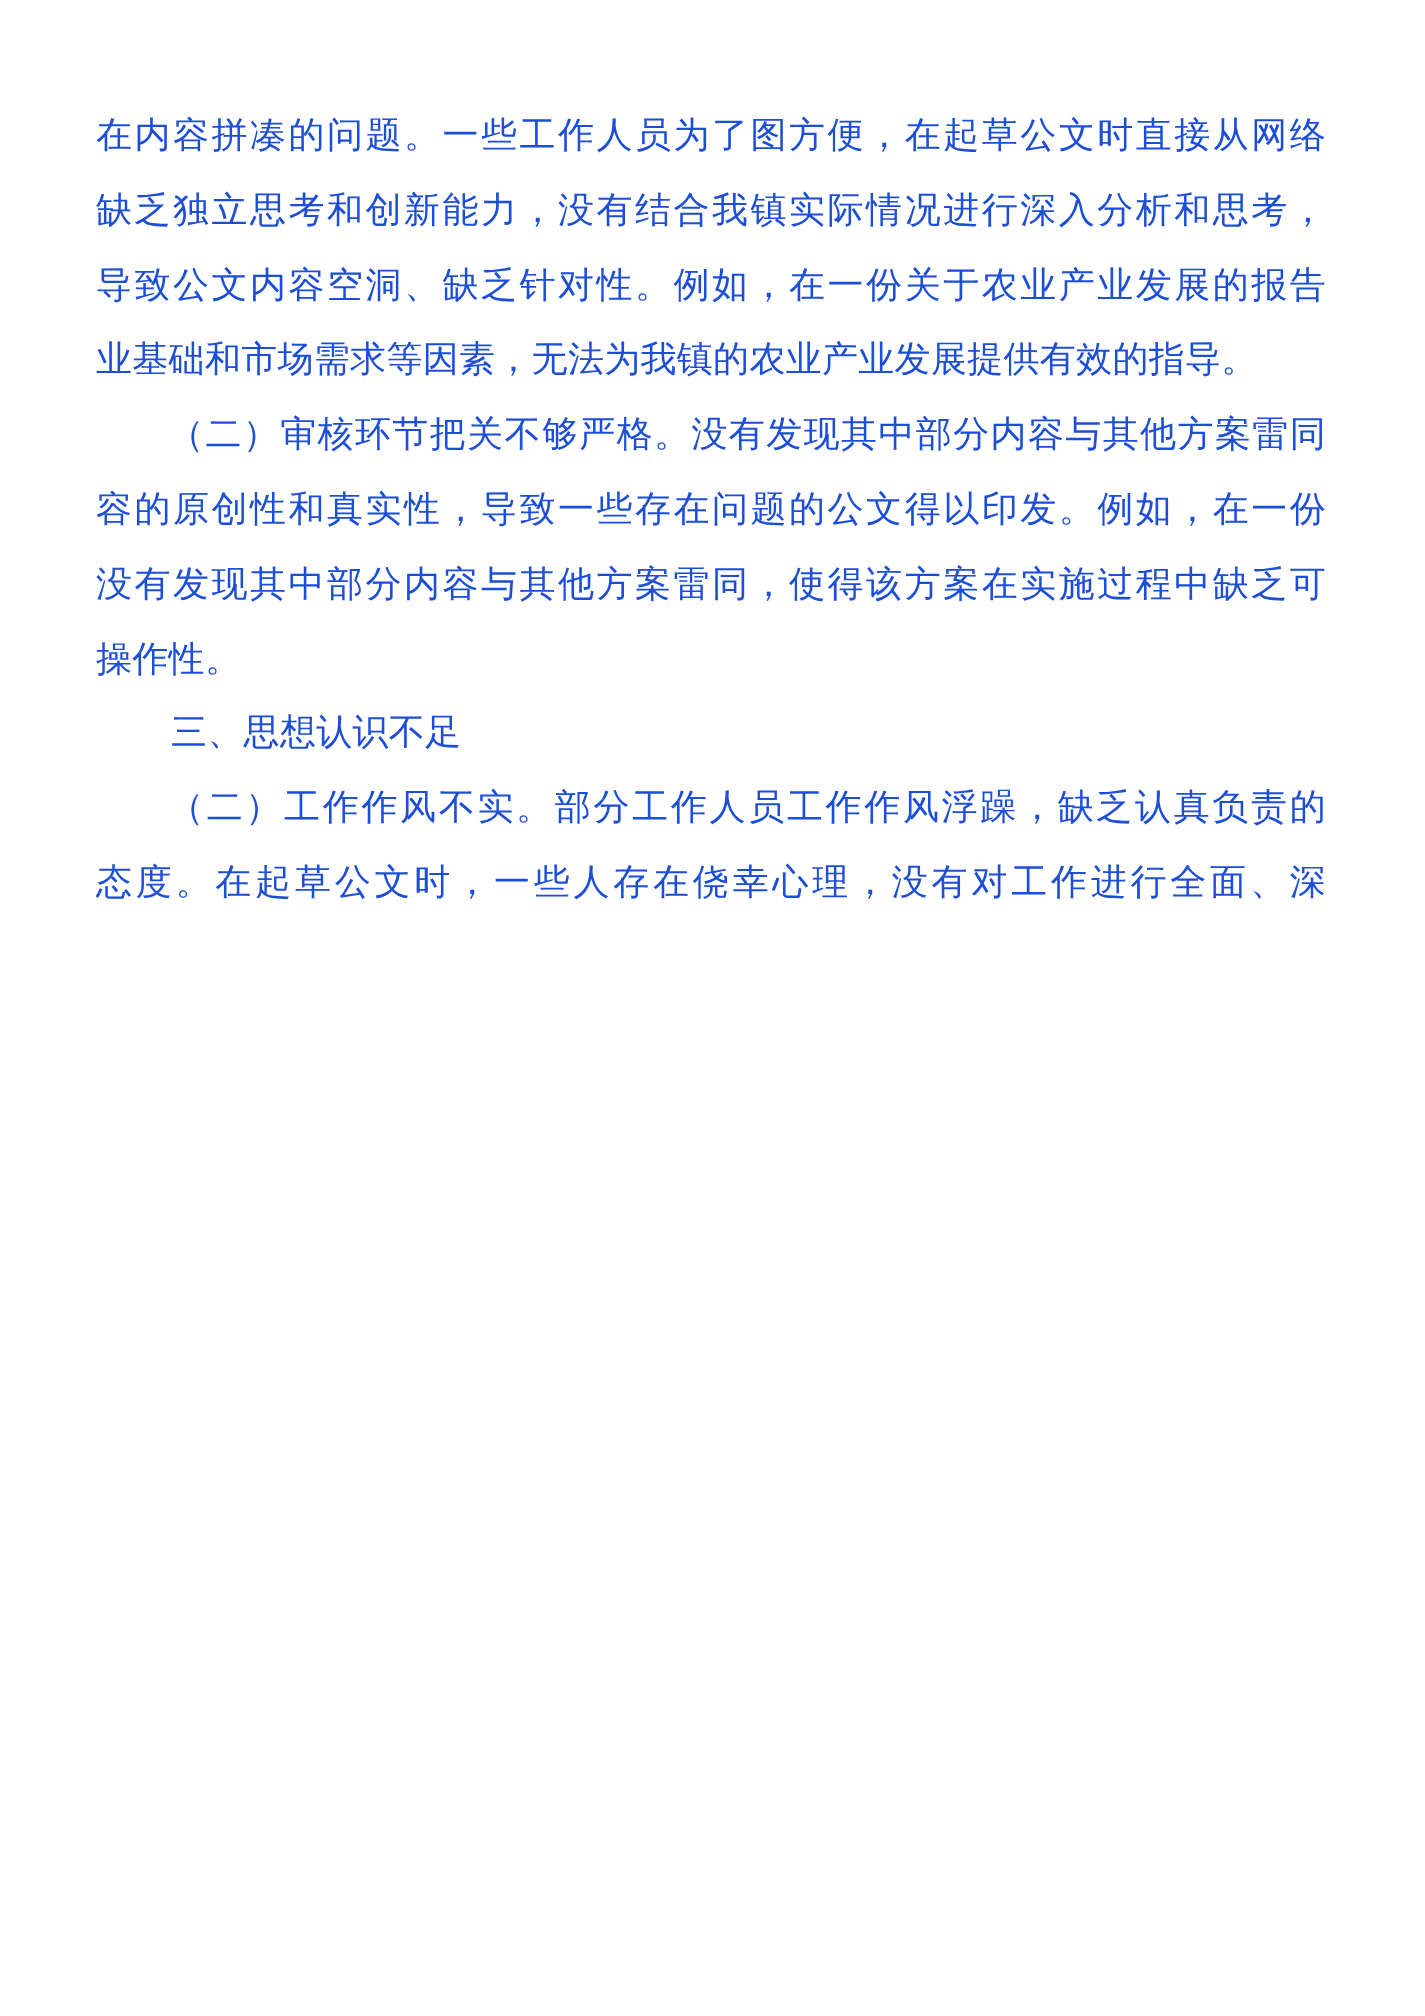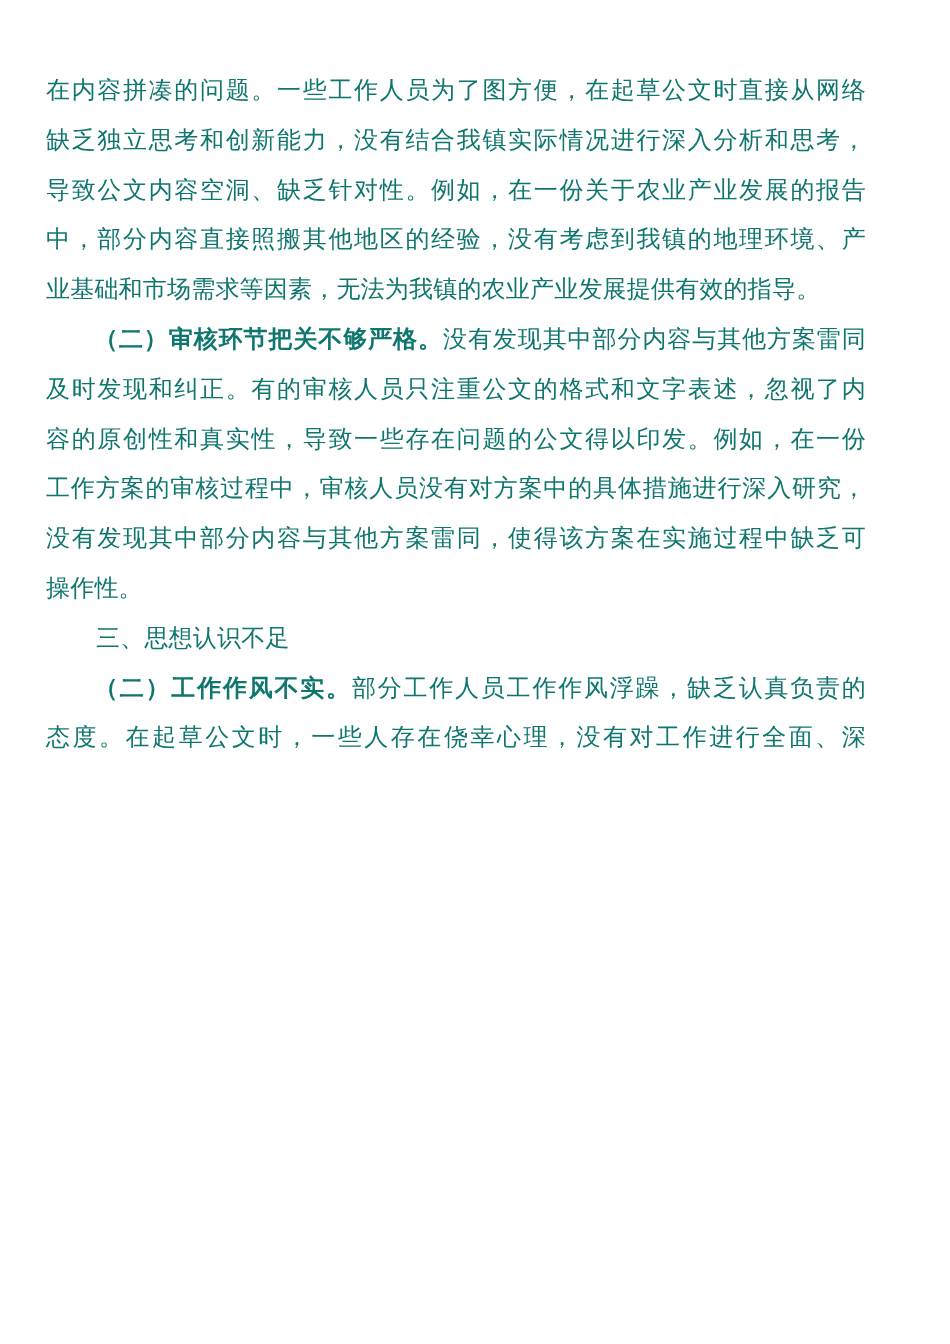--- a/index.html
+++ b/index.html
@@ -1,52 +1,49 @@
 <!DOCTYPE html>
 <html><head>
 <meta charset="utf-8">
 <style>
   html, body { margin: 0; padding: 0; background: #ffffff; }
   body { width: 950px; height: 1344px; overflow: hidden; position: relative; }
   .page {
     position: absolute; left: 0; top: 0; width: 950px; height: 1344px; background: #ffffff;
   }
   .content {
-    position: absolute; left: 46px; top: 66px; width: 820px;
+    position: absolute; left: 64px; top: 66px; width: 820px;
     font-family: "DejaVu Sans", "Liberation Sans", sans-serif;
-    font-size: 24px; color: #0f766e;
+    font-size: 24px; color: #1d4ed8;
   }
   .line {
     height: 49.8px; line-height: 49.8px; white-space: nowrap;
     letter-spacing: 0.2px;
   }
   .indent { padding-left: 48px; }
   .indent-h { padding-left: 50px; }
-  .b { font-weight: bold; }
+  .b { font-weight: normal; }
   .justify { text-align-last: justify; text-align: justify; }
 </style>
 </head>
 <body>
 
 <div class="page">
   <div class="content">
 
     <div>
       <div class="line justify">在内容拼凑的问题。一些工作人员为了图方便，在起草公文时直接从网络</div>
       <div class="line justify">缺乏独立思考和创新能力，没有结合我镇实际情况进行深入分析和思考，</div>
       <div class="line justify">导致公文内容空洞、缺乏针对性。例如，在一份关于农业产业发展的报告</div>
-      <div class="line justify">中，部分内容直接照搬其他地区的经验，没有考虑到我镇的地理环境、产</div>
       <div class="line">业基础和市场需求等因素，无法为我镇的农业产业发展提供有效的指导。</div>
     </div>
 
     <div>
       <div class="line indent justify"><span class="b">（二）审核环节把关不够严格。</span><span>没有发现其中部分内容与其他方案雷同</span></div>
-      <div class="line justify">及时发现和纠正。有的审核人员只注重公文的格式和文字表述，忽视了内</div>
       <div class="line justify">容的原创性和真实性，导致一些存在问题的公文得以印发。例如，在一份</div>
-      <div class="line justify">工作方案的审核过程中，审核人员没有对方案中的具体措施进行深入研究，</div>
       <div class="line justify">没有发现其中部分内容与其他方案雷同，使得该方案在实施过程中缺乏可</div>
       <div class="line">操作性。</div>
     </div>
 
 
     <div class="line indent-h">三、思想认识不足</div>
 
 
     <div>
       <div class="line indent justify"><span class="b">（二）工作作风不实。</span><span>部分工作人员工作作风浮躁，缺乏认真负责的</span></div>

